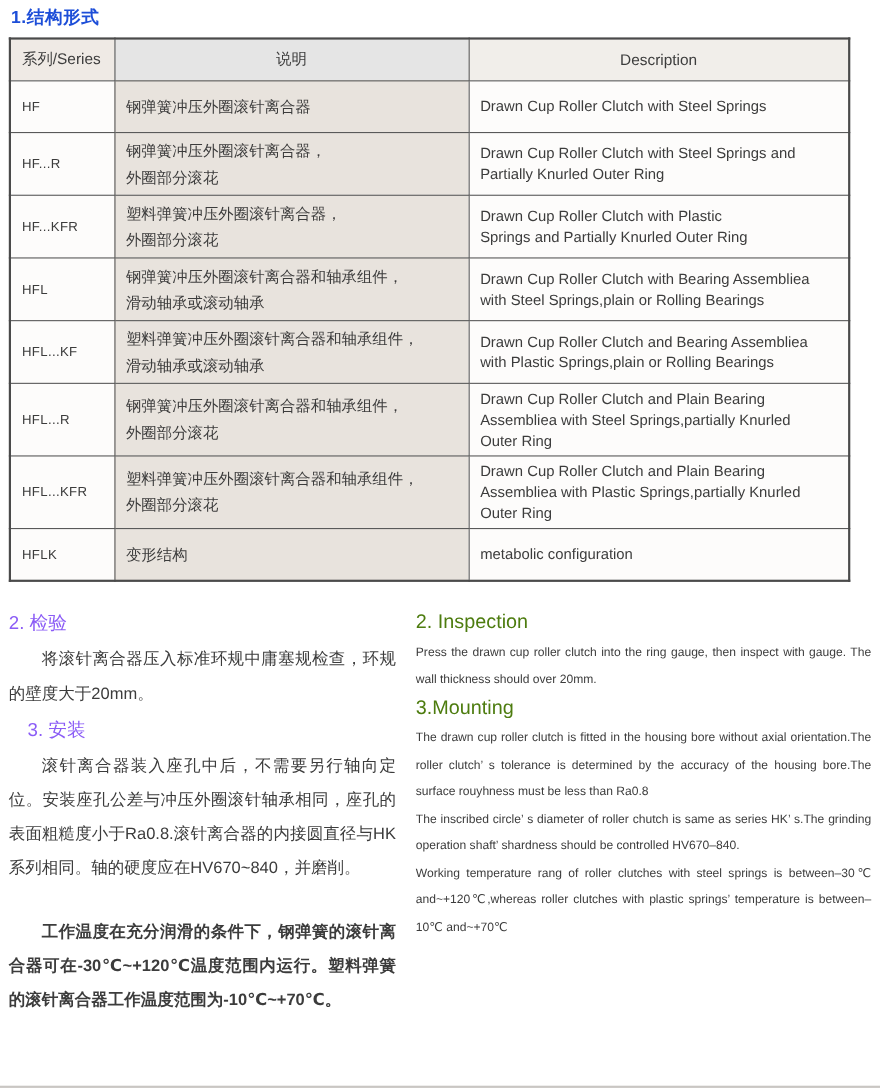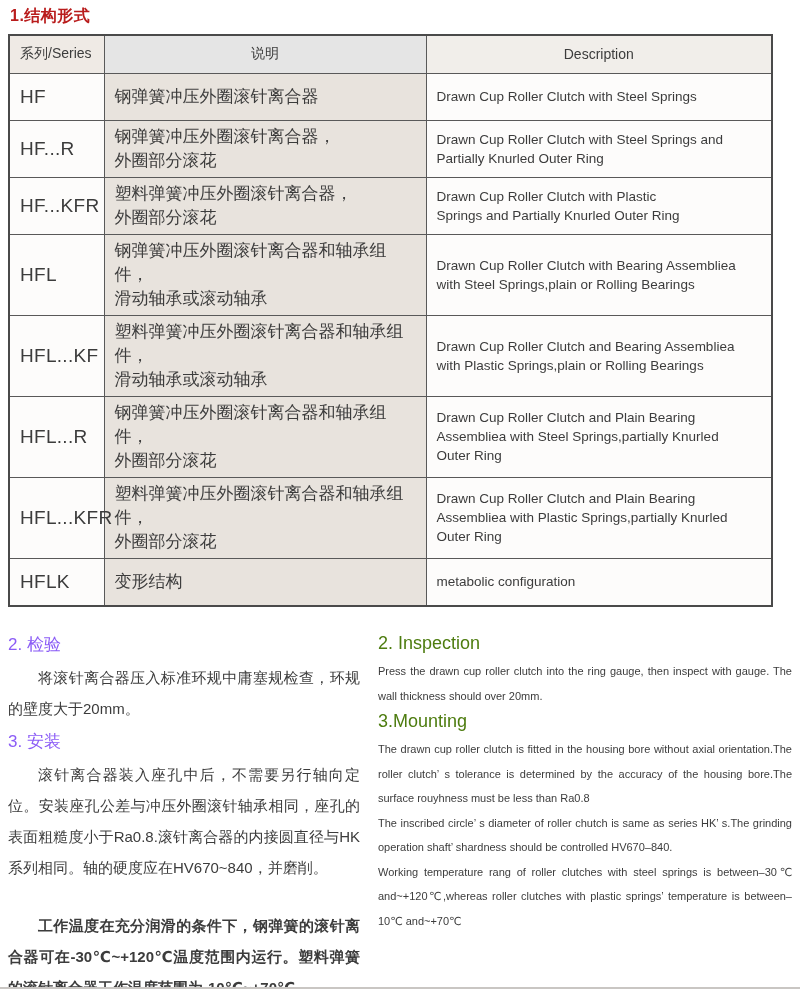--- a/index.html
+++ b/index.html
@@ -10,21 +10,21 @@
     font-family:"Liberation Sans","DejaVu Sans",sans-serif;
     color:#3c3c3c;
     overflow:hidden;
     border-bottom:2px solid #c9c6c3;
     box-sizing:border-box;
   }
   .doc-title{
     margin:6px 0 0 10px;
     font-size:16px;
     font-weight:bold;
-    color:#b91c1c;
+    color:#1d4ed8;
     letter-spacing:.5px;
   }
   
   table.struct{
     margin:7px 0 0 8px;
     width:763px;
     border-collapse:collapse;
     table-layout:fixed;
   }
   table.struct,table.struct td,table.struct th{
@@ -37,40 +37,40 @@
     font-weight:normal;
     white-space:pre-line;
     box-sizing:border-box;
   }
   col.c-series{width:95px;}
   col.c-cn{width:322px;}
   col.c-en{width:346px;}
   th.h-series{background:#efeae5;text-align:left;font-size:14px;padding-left:8px;}
   th.h-cn{background:#e5e5e5;text-align:center;font-size:14px;}
   th.h-en{background:#f1eeea;text-align:center;font-size:14px;}
-  td.series{background:#fdfcfb;font-size:19px;padding-left:8px;letter-spacing:.3px;}
-  td.cn{background:#e8e3dd;font-size:17px;line-height:24px;padding-left:14px;}
+  td.series{background:#fdfcfb;font-size:12px;padding-left:8px;letter-spacing:.3px;}
+  td.cn{background:#e8e3dd;font-size:14px;line-height:24px;padding-left:14px;}
   td.en{background:#fdfcfb;font-size:13.5px;line-height:19px;padding-left:16px;}
   tr.hrow{height:38px;}
   tr.r0{height:47px;} tr.r1{height:46px;} tr.r2{height:56px;}
   tr.r3{height:50px;} tr.r4{height:52px;} tr.r5{height:50px;}
   tr.r6{height:55px;} tr.r7{height:57px;} tr.r8{height:48px;}
   
   .cols{
     display:flex;
     margin:26px 8px 0 8px;
     gap:18px;
   }
   .col-left{width:352px;flex:none;}
   .col-right{width:414px;flex:none;}
   .cn-h{
     font-size:17px;font-weight:400;color:#8b5cf6;
     margin:0 0 6px 0;
   }
-  .cn-h.h-mount{margin-top:6px;}
+  .cn-h.h-mount{margin-top:6px;margin-left:17px;}
   .cn-p{
     font-size:15px;line-height:31px;
     text-align:justify;text-indent:2em;
     margin:0;white-space:pre-line;
   }
   .cn-p.p-temp{margin-top:27px;font-weight:bold;}
   .en-h{
     font-size:18px;font-weight:400;color:#4d7c0f;
     margin:0 0 5px 0;
   }

